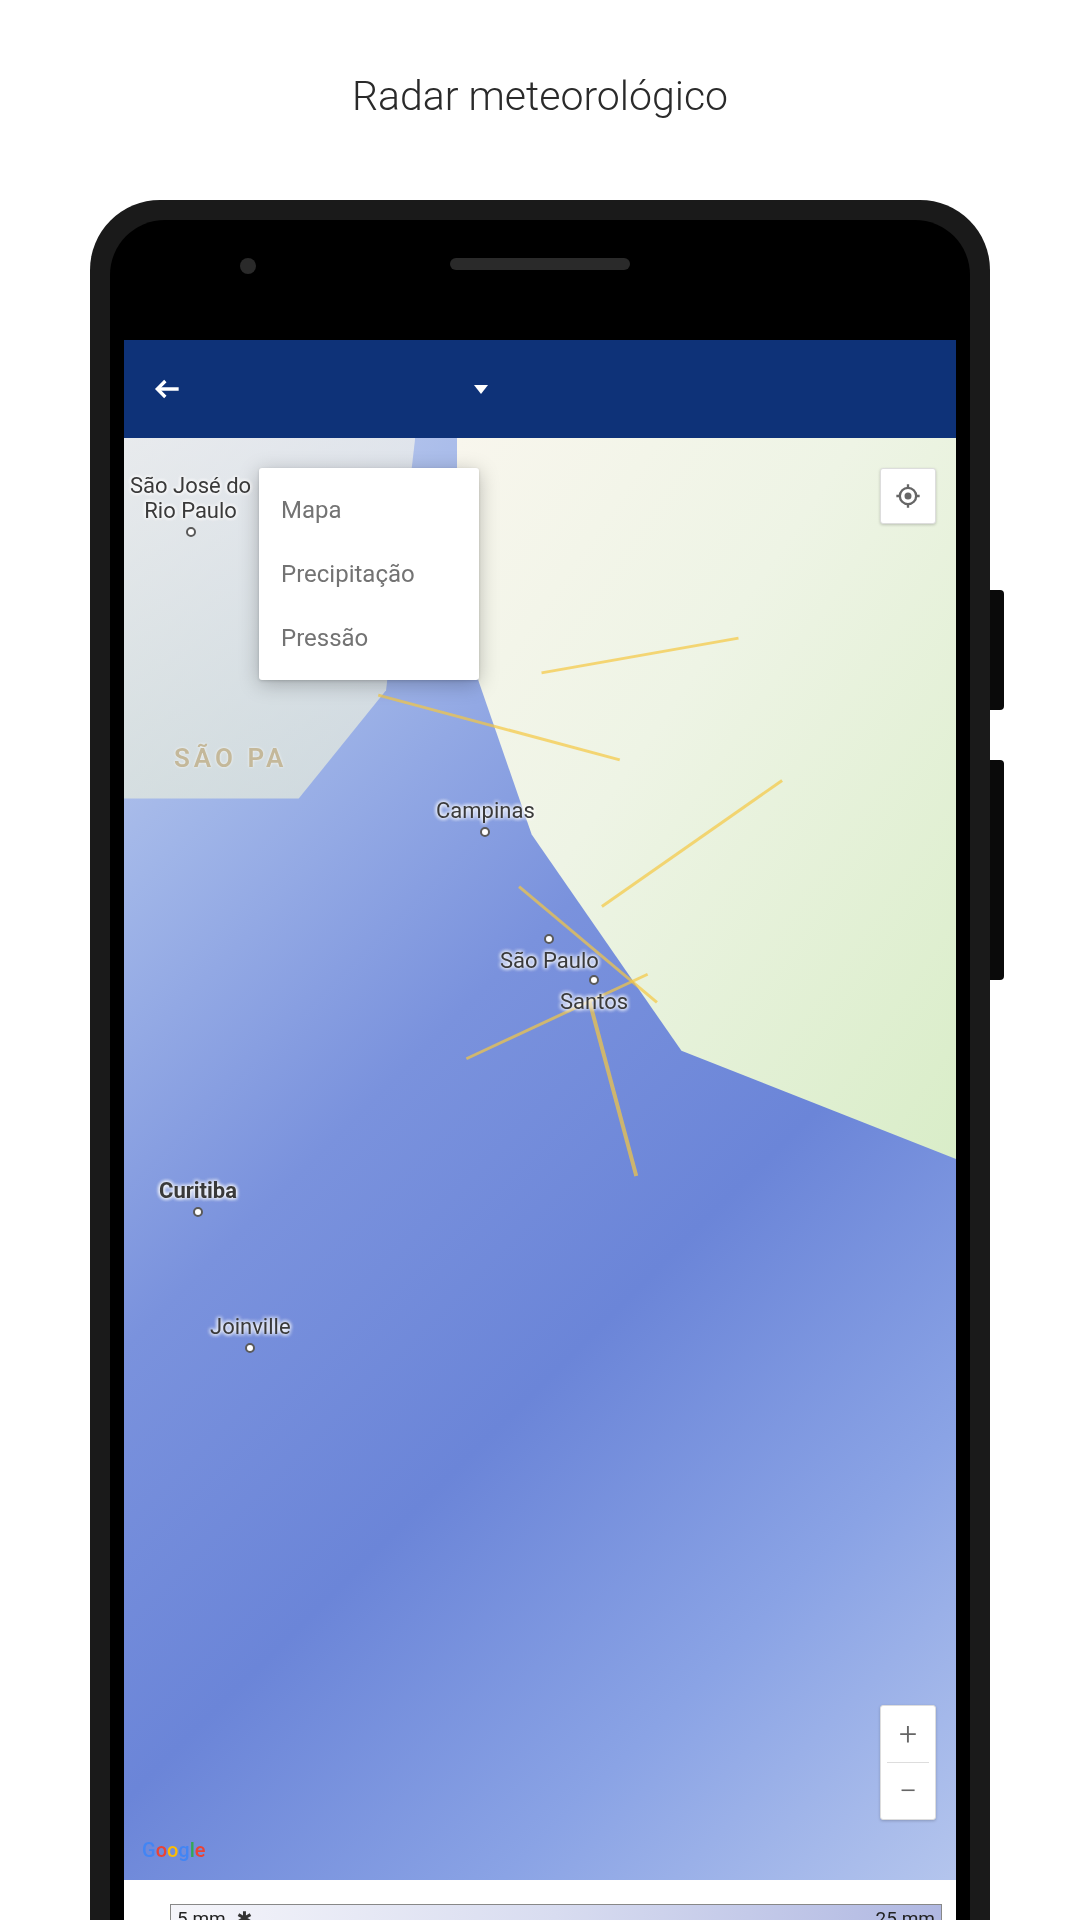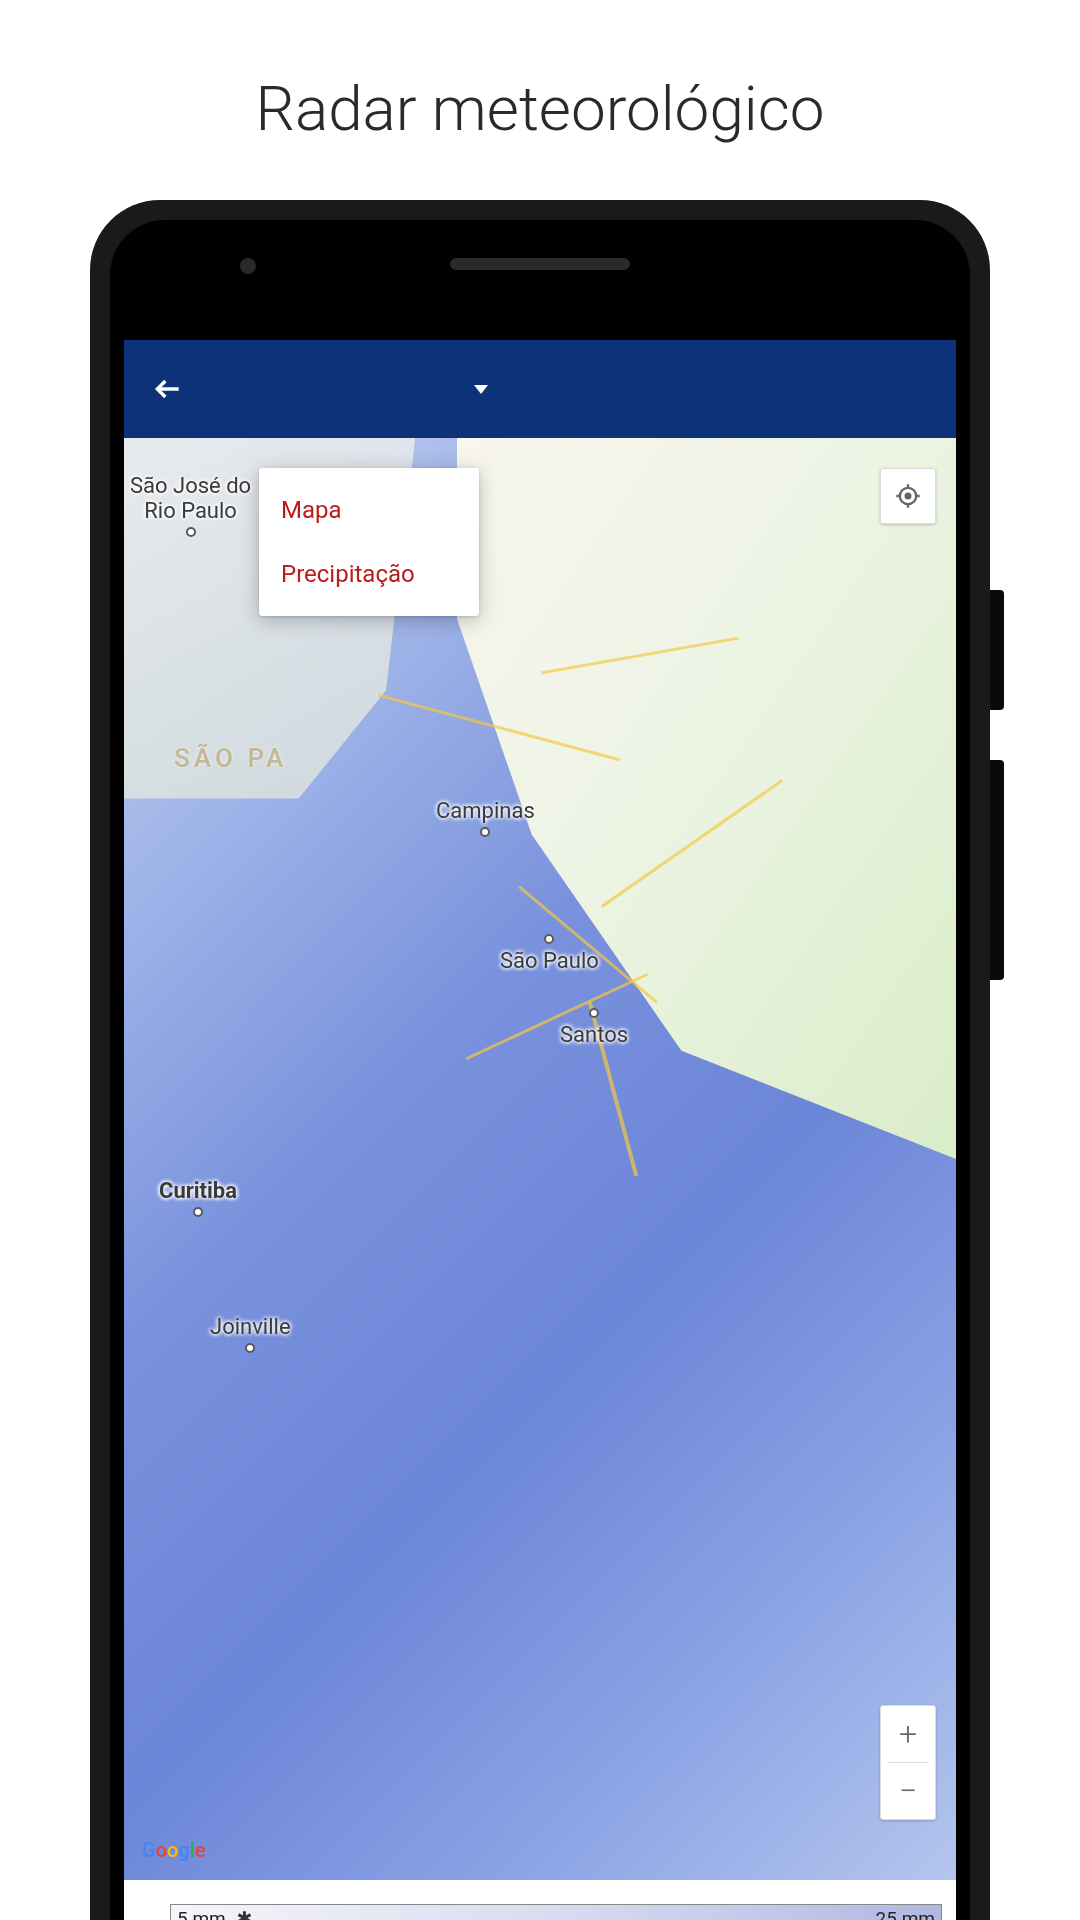--- a/index.html
+++ b/index.html
@@ -10,21 +10,21 @@
     body {
       width: 1080px;
       height: 1920px;
       background: #ffffff;
       font-family: -apple-system, Roboto, "Helvetica Neue", Arial, sans-serif;
       position: relative;
       overflow: hidden;
     }
     .page-title {
       text-align: center;
-      font-size: 62px;
+      font-size: 41px;
       font-weight: 300;
       color: #2a2a2a;
       padding: 72px 0 40px;
     }
     .phone-frame {
       position: absolute;
       left: 90px;
       top: 200px;
       width: 900px;
       height: 1780px;
@@ -115,21 +115,21 @@
       width: 220px;
       background: #fff;
       border-radius: 3px;
       box-shadow: 0 4px 20px rgba(0,0,0,0.25), 0 1px 3px rgba(0,0,0,0.15);
       z-index: 10;
       padding: 10px 0;
     }
     .dropdown-item {
       padding: 18px 22px;
       font-size: 24px;
-      color: #b91c1c;
+      color: #737373;
     }
     .map-area {
       position: absolute;
       top: 98px;
       left: 0;
       right: 0;
       bottom: 80px;
       background: linear-gradient(135deg, #c9d4f0 0%, #a0b5e8 20%, #7a92dd 40%, #6b85d8 60%, #8aa3e5 80%, #b4c5ed 100%);
       overflow: hidden;
     }
@@ -295,20 +295,21 @@
         <div class="dropdown-caret">
           <svg width="14" height="10" viewBox="0 0 14 10">
               <polygon points="0,0 14,0 7,9" fill="#fff"></polygon>
             </svg>
         </div>
       </div>
 
       <div class="dropdown-menu">
         <div class="dropdown-item">Mapa</div>
         <div class="dropdown-item">Precipitação</div>
+        <div class="dropdown-item">Pressão</div>
       </div>
 
       <div class="map-area">
         <div class="map-land-ne"></div>
         <div class="map-land-nw"></div>
         <div class="map-road road1"></div>
         <div class="map-road road2"></div>
         <div class="map-road road3"></div>
         <div class="map-road road4"></div>
         <div class="map-road road5"></div>
@@ -322,21 +323,21 @@
           <span class="city-dot"></span>
         </div>
         <div class="city-label" style="top:360px; left:312px;">
           <span>Campinas</span>
           <span class="city-dot"></span>
         </div>
         <div class="city-label" style="top:492px; left:376px;">
           <span class="city-dot" style="margin-bottom:4px"></span>
           <span>São Paulo</span>
         </div>
-        <div class="city-label" style="top:566px; left:436px;">
+        <div class="city-label" style="top:533px; left:436px;">
           <span class="city-dot" style="margin-bottom:4px"></span>
           <span>Santos</span>
         </div>
         <div class="city-label" style="top:740px; left:35px;font-weight:bold;">
           <span>Curitiba</span>
           <span class="city-dot"></span>
         </div>
         <div class="city-label" style="top:876px; left:86px;">
           <span>Joinville</span>
           <span class="city-dot"></span>

